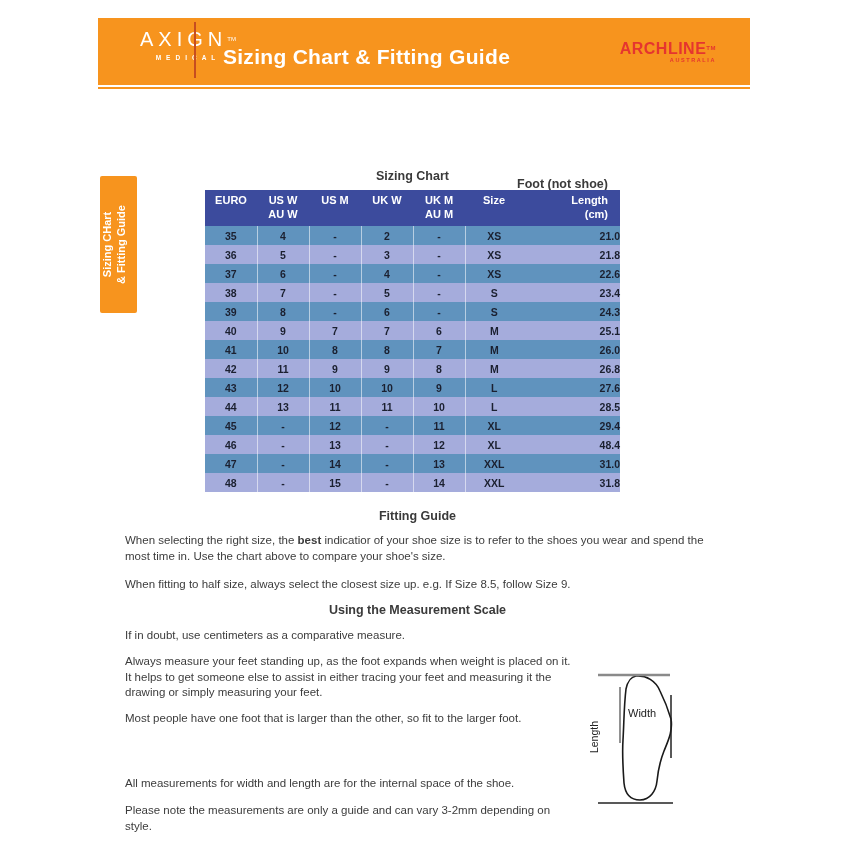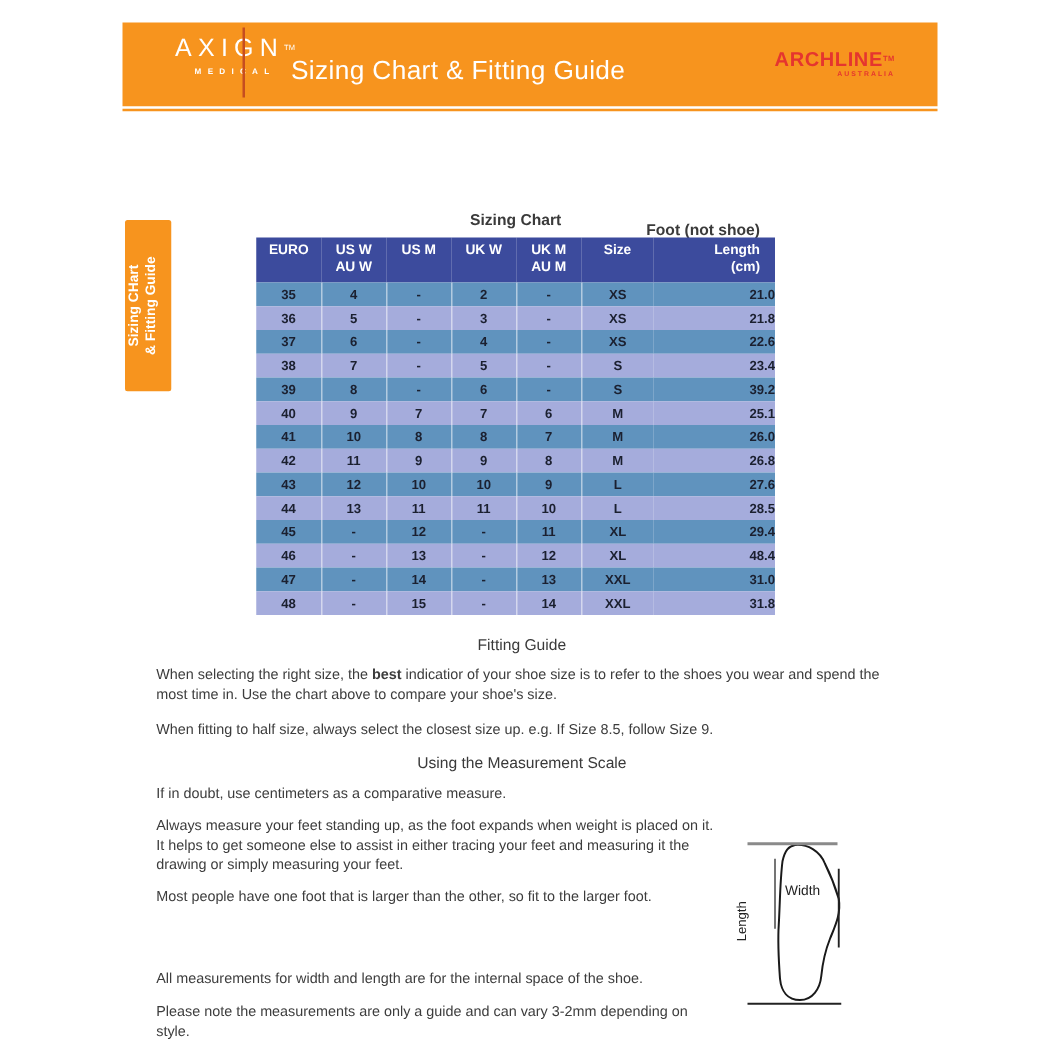--- a/index.html
+++ b/index.html
@@ -10,21 +10,21 @@
   .banner{position:absolute;left:98px;top:18px;width:652px;height:67px;background:var(--orange);}
   .banner-underline{position:absolute;left:98px;top:87px;width:652px;height:2px;background:var(--orange);}
 
   .axign{position:absolute;left:128px;top:26px;width:120px;height:52px;color:#fff;text-align:center;}
   .axign-word{font-size:20px;font-weight:400;letter-spacing:5px;line-height:26px;white-space:nowrap;}
   .axign-tm{font-size:6px;vertical-align:top;letter-spacing:0;}
   .axign-sub{font-size:6.5px;font-weight:700;letter-spacing:5px;margin-top:2px;white-space:nowrap;}
   .axign-line{position:absolute;left:66px;top:-4px;width:2px;height:56px;background:#c64d20;}
 
   .banner-title{position:absolute;left:98px;top:45px;width:537px;text-align:center;
-    color:#fff;font-size:21px;font-weight:400;letter-spacing:0.3px;}
+    color:#fff;font-size:21px;font-weight:700;letter-spacing:0.3px;}
 
   .archline{position:absolute;left:612px;top:40px;width:104px;text-align:right;color:var(--logo_red);}
   .archline-word{font-size:16px;font-weight:700;letter-spacing:0.5px;line-height:17px;white-space:nowrap;}
   .archline-tm{font-size:6px;vertical-align:top;}
   .archline-sub{font-size:5.5px;font-weight:700;letter-spacing:1.6px;margin-top:0;}
 
   
   .side-tab{position:absolute;left:100px;top:176px;width:37px;height:137px;background:var(--orange);border-radius:2px;}
   .side-tab-text{position:absolute;left:50px;top:226px;width:137px;height:37px;
     transform:rotate(-90deg);color:#fff;font-weight:700;font-size:11px;line-height:14px;
@@ -41,21 +41,21 @@
   table.sizing th:last-child{text-align:right;padding-right:12px;}
   table.sizing td{font-size:10.5px;font-weight:700;color:#1b2030;text-align:center;
     height:19px;padding:0;border-right:1px solid rgba(255,255,255,0.55);}
   table.sizing td:nth-child(6),table.sizing td:last-child{border-right:none;}
   table.sizing td:last-child{text-align:right;padding-right:0;}
   table.sizing tr.dark{background:var(--row_dark);}
   table.sizing tr.light{background:var(--row_light);}
 
   
   .sec-head{position:absolute;left:125px;width:585px;text-align:center;
-    font-size:12.5px;font-weight:400;color:#3a3a3a;}
+    font-size:12.5px;font-weight:700;color:#3a3a3a;}
   .para{position:absolute;left:125px;font-size:11.5px;line-height:15.5px;color:#3c3c3c;}
   .h-fitting{top:509px;}
   .p-f1{top:533px;width:592px;}
   .p-f2{top:577px;width:592px;}
   .h-measure{top:603px;}
   .p-m1{top:628px;width:592px;}
   .p-m2{top:654px;width:452px;}
   .p-m3{top:711px;width:500px;}
   .p-m4{top:776px;width:500px;}
   .p-m5{top:803px;width:440px;}
@@ -177,21 +177,21 @@
           <td>S</td>
           <td>23.4</td>
         </tr>
         <tr class="dark">
           <td>39</td>
           <td>8</td>
           <td>-</td>
           <td>6</td>
           <td>-</td>
           <td>S</td>
-          <td>39.2</td>
+          <td>24.3</td>
         </tr>
         <tr class="light">
           <td>40</td>
           <td>9</td>
           <td>7</td>
           <td>7</td>
           <td>6</td>
           <td>M</td>
           <td>25.1</td>
         </tr>

